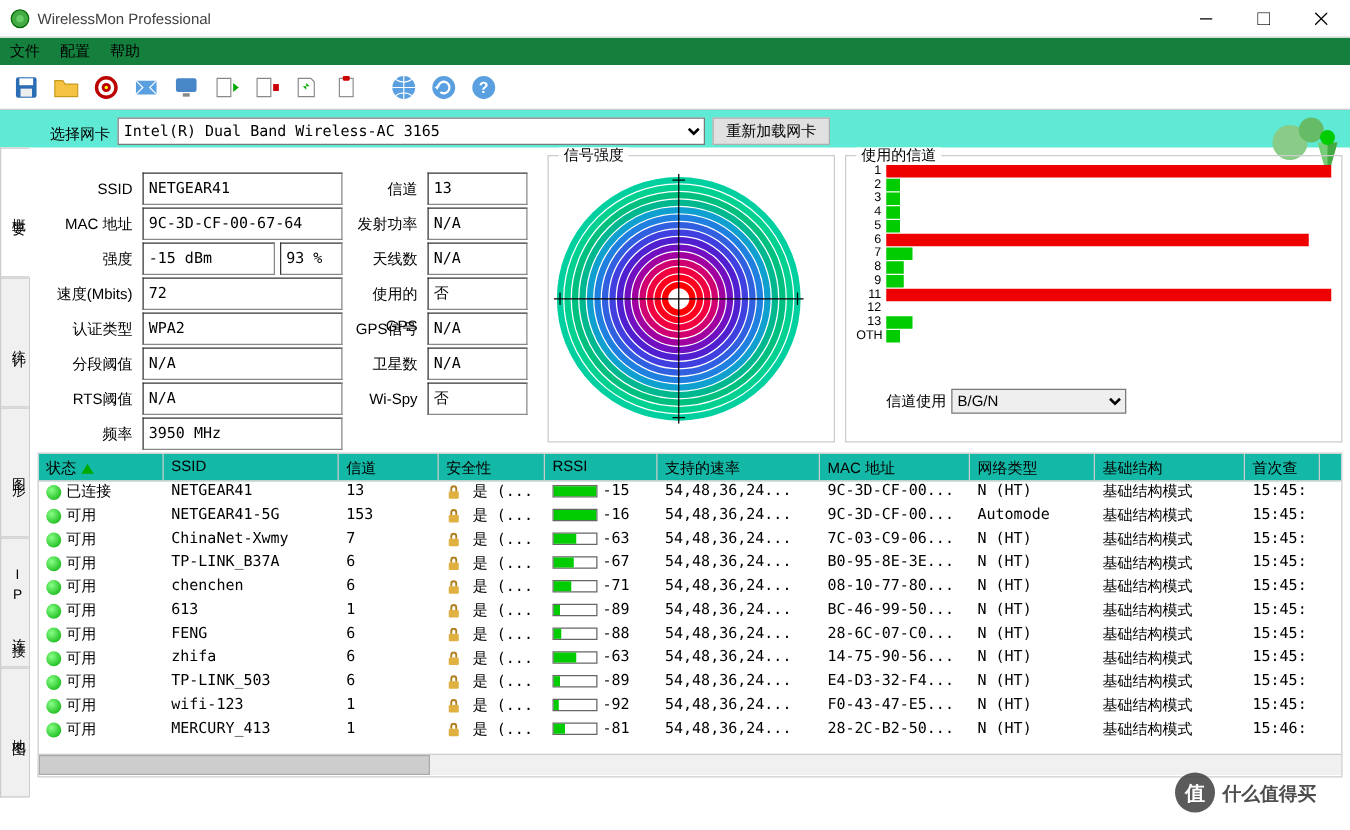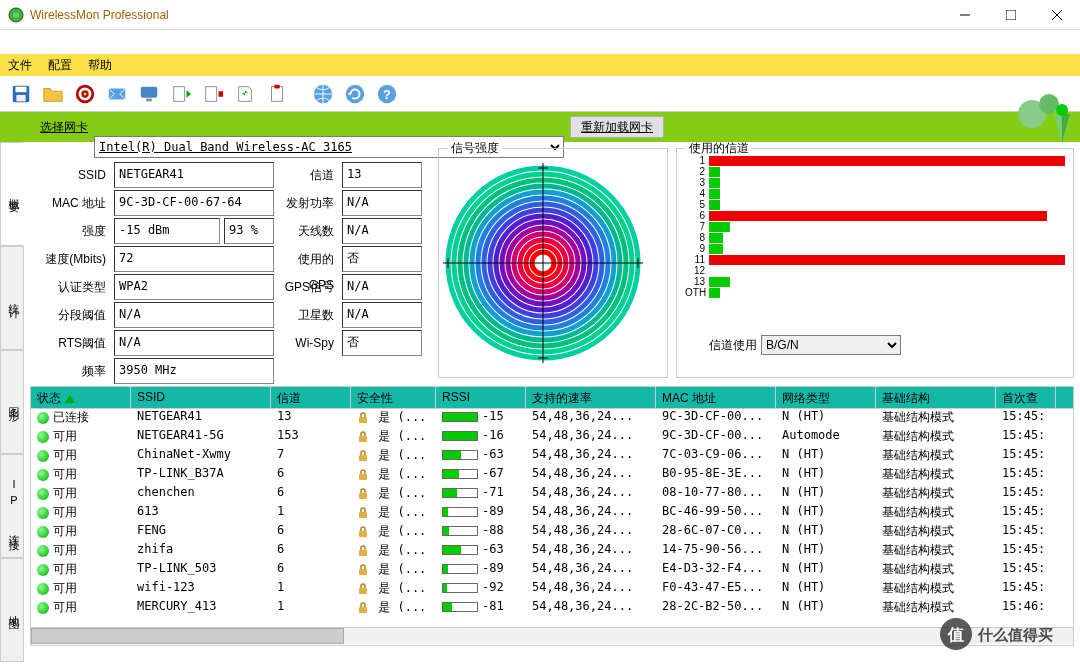--- a/index.html
+++ b/index.html
@@ -1,27 +1,27 @@
 <!DOCTYPE html>
 <html><head>
 <meta charset="utf-8">
 <style>
 * { box-sizing: border-box; margin: 0; padding: 0; }
 body { font-family: "Microsoft YaHei", "SimSun", Arial, sans-serif; font-size: 12px; background: #fff; width: 1080px; height: 664px; overflow: hidden; position: relative; }
 .titlebar { height: 30px; display: flex; align-items: center; padding: 0 8px; background: #fff; border-bottom: 1px solid #ddd; position: relative; }
 .titlebar .app-icon { width: 16px; height: 16px; margin-right: 6px; }
-.titlebar .title { font-size: 12px; color: #a16207; text-align: center; }
+.titlebar .title { font-size: 12px; color: #404040; text-align: center; }
 .win-controls { position: absolute; right: 0; top: 0; display: flex; }
 .win-btn { width: 46px; height: 30px; display: flex; align-items: center; justify-content: center; cursor: pointer; }
-.menubar { height: 22px; display: flex; align-items: center; padding: 0 8px; background: #fde047; margin-top: 24px; }
+.menubar { height: 22px; display: flex; align-items: center; padding: 0 8px; background: #15803d; }
 .menubar span { margin-right: 16px; cursor: pointer; }
 .toolbar { height: 36px; background: #fff; display: flex; align-items: center; padding: 2px 8px; gap: 6px; border-bottom: 1px solid #ccc; }
 .tb-btn { width: 26px; height: 26px; display: flex; align-items: center; justify-content: center; cursor: pointer; }
 .tb-btn svg { width: 22px; height: 22px; }
-.adapter-row { height: 30px; display: flex; align-items: center; padding: 2px 40px; background: #84cc16; gap: 6px; text-decoration: underline;}
+.adapter-row { height: 30px; display: flex; align-items: flex-end; padding: 2px 40px; background: #5eead4; gap: 6px;}
 .adapter-row select { font-family: monospace; font-size: 12px; width: 470px; height: 22px; border: 1px solid #7a7a7a; background: #fff; margin-top: 40px;}
 .adapter-row button { height: 22px; padding: 0 10px; font-size: 12px; border: 1px solid #adadad; background: #e1e1e1; cursor: pointer;}
 .right-logo { position: absolute; right: 6px; top: 84px; width: 60px; height: 60px;}
 .main { display: flex; height: 520px; }
 .vtabs { width: 24px; display: flex; flex-direction: column; border-right: 1px solid #ccc; }
 .vtab { flex: 1; writing-mode: vertical-rl; text-orientation: upright; text-align: center; padding: 8px 2px; border: 1px solid #ccc; border-right: none; background: #f0f0f0; cursor: pointer; font-size: 11px; letter-spacing: 4px;}
 .vtab.active { background: #fff; border-right: 1px solid #fff; margin-right: -1px;}
 .content { flex: 1; padding: 6px; overflow: hidden;}
 .top-panels { display: flex; gap: 8px; height: 230px;}
 .left-info { width: 400px; display: grid; grid-template-columns: 80px 160px 60px 80px; grid-auto-rows: 26px; gap: 2px 4px; align-content: start; padding-top: 14px;}

